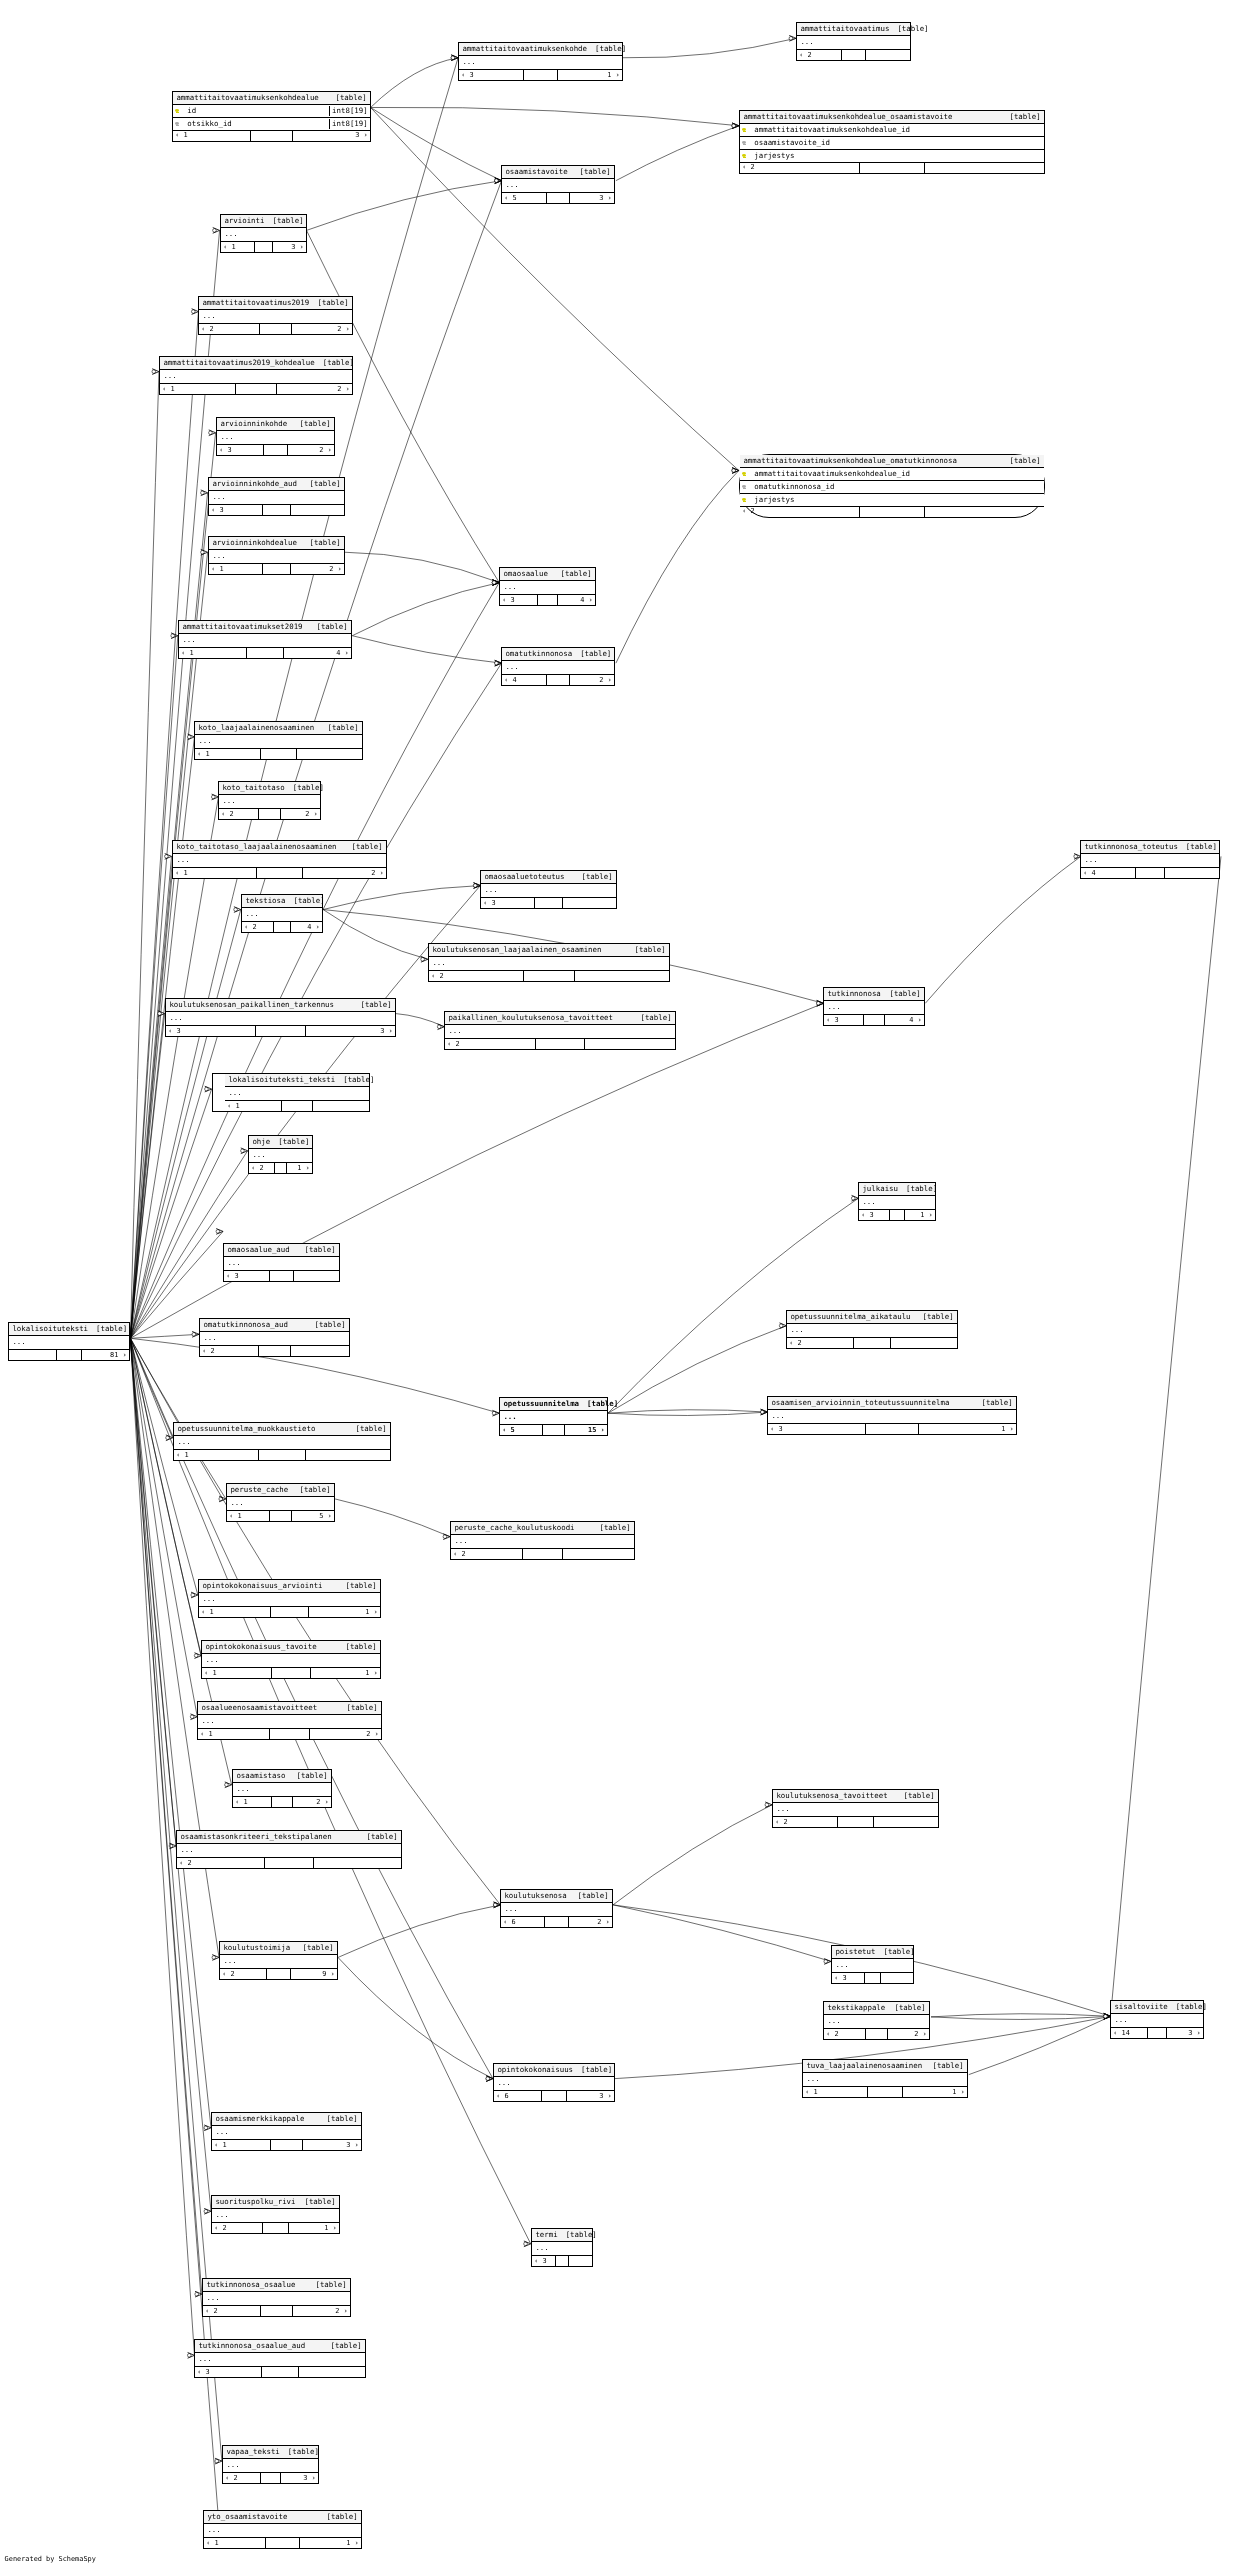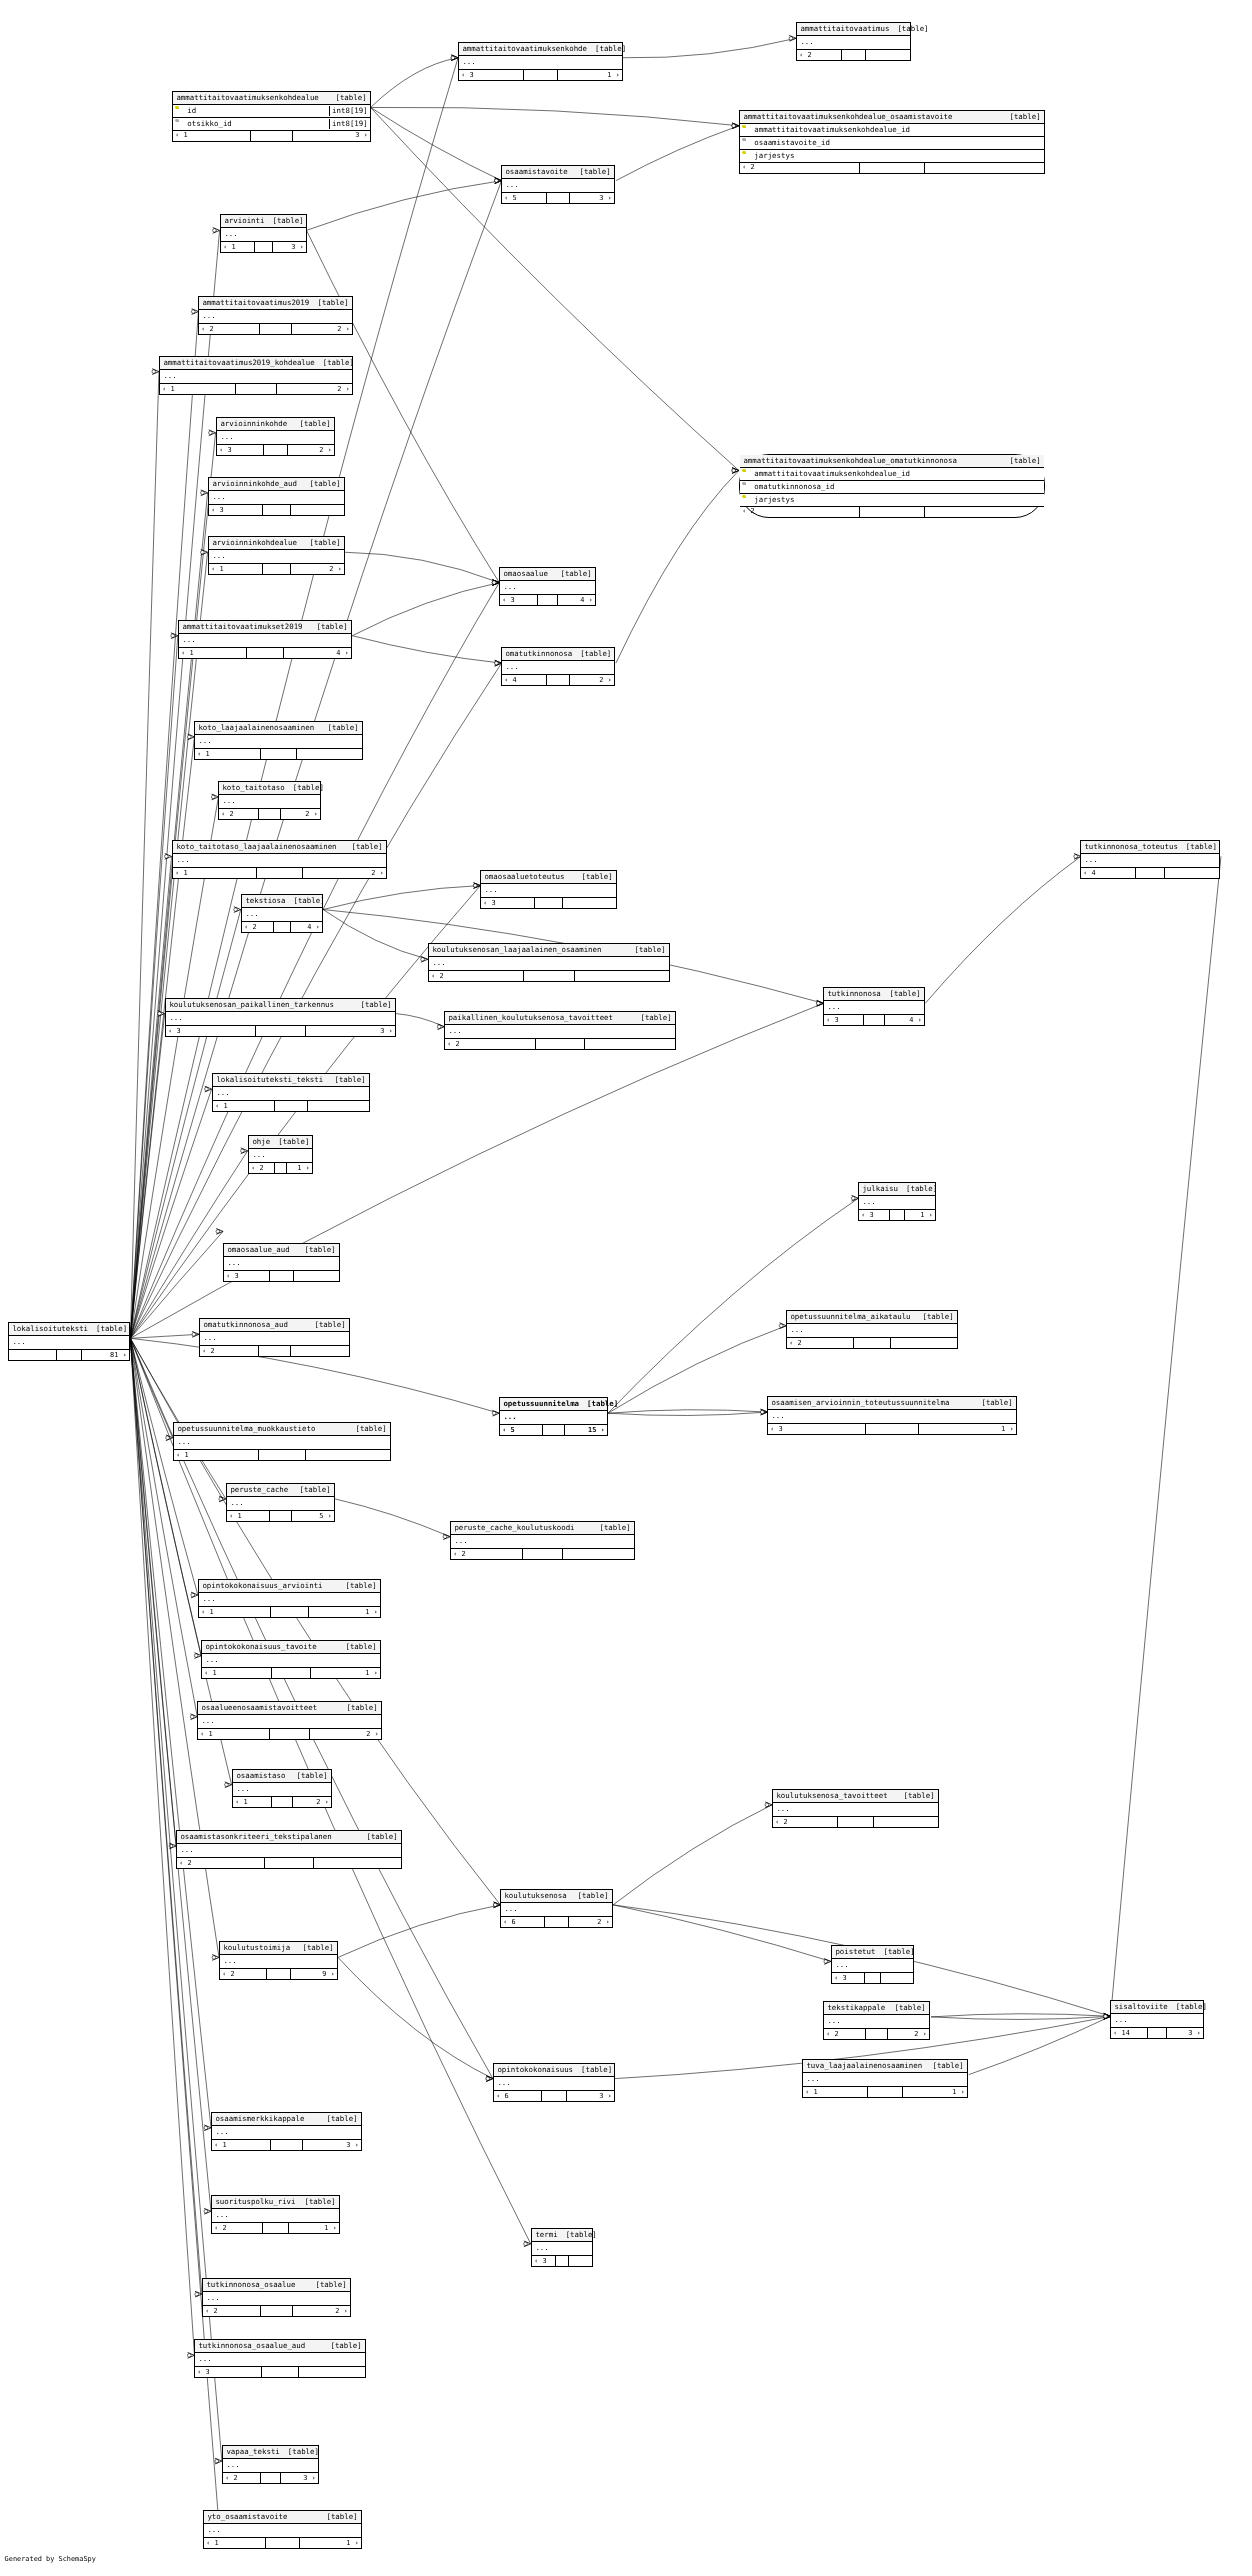--- a/index.html
+++ b/index.html
@@ -8,21 +8,21 @@
   #edges{position:absolute;left:0;top:0;width:1253px;height:2576px;pointer-events:none;}
   .tbl{position:absolute;border:0.6px solid #000;background:#fff;box-sizing:border-box;}
   .tbl.sel{border:1.7px solid #000;}
   .thead{display:flex;justify-content:space-between;align-items:center;
          background:#f4f4f4;border-bottom:0.6px solid #000;
          padding:1.7px 3.4px;font-size:7.4px;line-height:8.6px;white-space:nowrap;color:#000;}
   .thead .tname{padding-right:8px;}
   .thead .ttag{color:#000;}
   .tbody{border-bottom:0.6px solid #000;padding:1.1px 3.4px;font-size:7.4px;line-height:9.7px;
          min-height:11px;white-space:nowrap;background:#fff;}
-  .col{display:flex;align-items:flex-start;border-bottom:0.6px solid #000;
+  .col{display:flex;align-items:flex-end;border-bottom:0.6px solid #000;
        padding:1.1px 2.3px;font-size:7.4px;line-height:9.7px;white-space:nowrap;background:#fff;}
   .col .cname{flex:1;padding-left:8px;}
   .col .ctype{border-left:0.6px solid #000;padding-left:2.3px;margin-left:3.4px;}
   .key{display:inline-block;width:4px;height:6.3px;position:relative;vertical-align:middle;}
   .key i{position:absolute;left:0.6px;top:2.3px;width:2.9px;height:1.1px;display:block;}
   .key b{position:absolute;left:0;top:0;width:4px;height:2.9px;border-radius:50%;display:block;}
   .key.pk i{background:#d4d000;} .key.pk b{background:#d4d000;}
   .key.fk i{background:#a9a9a9;} .key.fk b{background:#a9a9a9;}
   .tfoot{display:flex;font-size:6.9px;line-height:9.1px;}
   .tfoot div{box-sizing:border-box;padding:0.6px 2.3px;min-height:10.3px;}
@@ -603,21 +603,21 @@
           <span class="tname">paikallinen_koulutuksenosa_tavoitteet</span>
           <span class="ttag">[table]</span>
         </div>
         <div class="tbody">...</div>
         <div class="tfoot">
           <div class="lf">‹ 2</div>
           <div class="mid"></div>
           <div class="rt"></div>
         </div>
       </div>
-      <div class="tbl" style="left: 212px; top: 1073px; width: 158px;">
+      <div class="tbl" style="left: 212px; top: 1073px; width: 158px; padding-left: 12px;">
         <div class="thead">
           <span class="tname">lokalisoituteksti_teksti</span>
           <span class="ttag">[table]</span>
         </div>
         <div class="tbody">...</div>
         <div class="tfoot">
           <div class="lf">‹ 1</div>
           <div class="mid"></div>
           <div class="rt"></div>
         </div>

